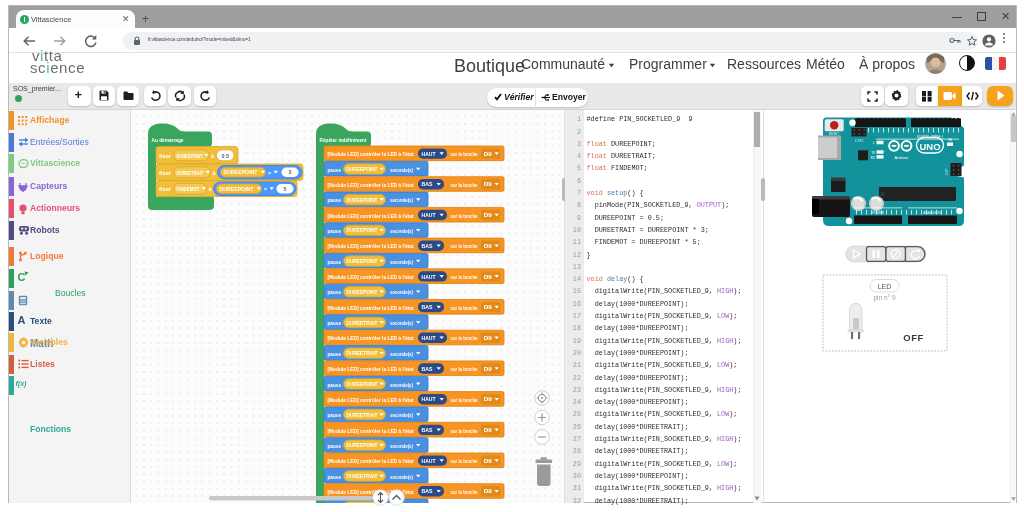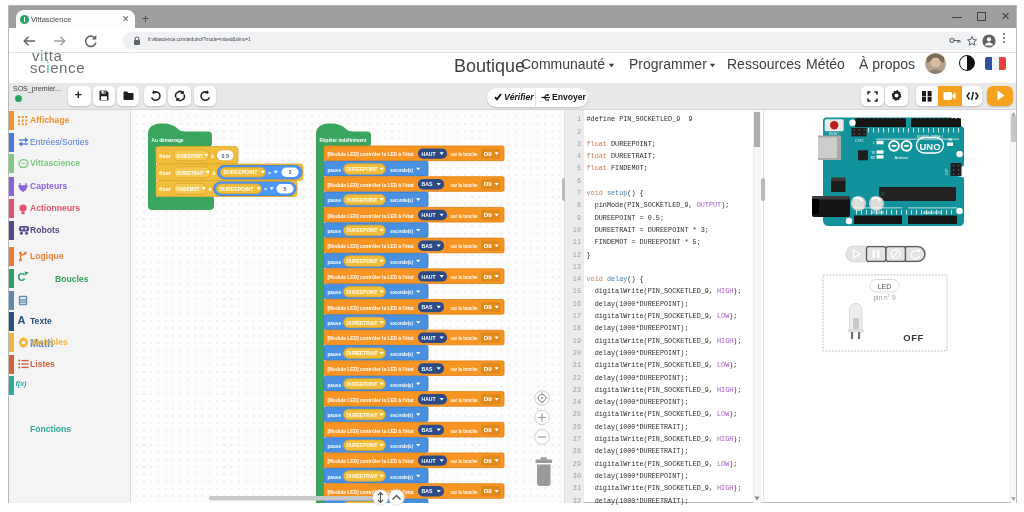--- a/index.html
+++ b/index.html
@@ -215,21 +215,21 @@
       <g fill="none" stroke="#ee7a35" stroke-width="1.3">
         <path d="M2.5,3 V8 M2.5,5 C2.5,3 7,4.5 7,2.5"></path>
       </g>
       <g fill="#ee7a35">
         <circle cx="2.5" cy="2" r="1.5"></circle>
         <circle cx="7.3" cy="2" r="1.5"></circle>
         <circle cx="2.5" cy="9" r="1.5"></circle>
       </g>
     </svg>
 <div class="abs" style="left:9px;top:269.0px;width:4.5px;height:19px;background:#2fa060;"></div>
-<div class="abs" style="left:30px;top:274px;font-size:8.6px;font-weight:bold;color:#2fa060;padding-left:25px;">Boucles</div>
+<div class="abs" style="left:30px;top:288px;font-size:8.6px;font-weight:normal;color:#2fa060;padding-left:25px;">Boucles</div>
 <div class="abs" style="left:17.5px;top:270.5px;font-size:11px;font-weight:bold;color:#2fa060;">C</div>
 <svg class="abs" style="left:24.0px;top:271.0px" width="5" height="5" viewBox="0 0 5 5">
       <path d="M0.4,0.4 L4.6,1.2 L1.6,4.4 Z" fill="#2fa060"></path>
     </svg>
 <div class="abs" style="left:9px;top:290.5px;width:4.5px;height:19px;background:#6189ae;"></div>
 <div class="abs" style="left:30px;top:294.8px;font-size:10px;font-weight:bold;color:#6189ae;margin-top:43px;">Math</div>
 <svg class="abs" style="left:17.5px;top:295.0px" width="10" height="11" viewBox="0 0 10 11">
       <rect x="0.8" y="0.8" width="8.4" height="9.4" rx="1.2" fill="#6189ae"></rect>
       <rect x="2.2" y="2.2" width="5.6" height="2" fill="#f4f4f4"></rect>
       <g fill="#f4f4f4">

